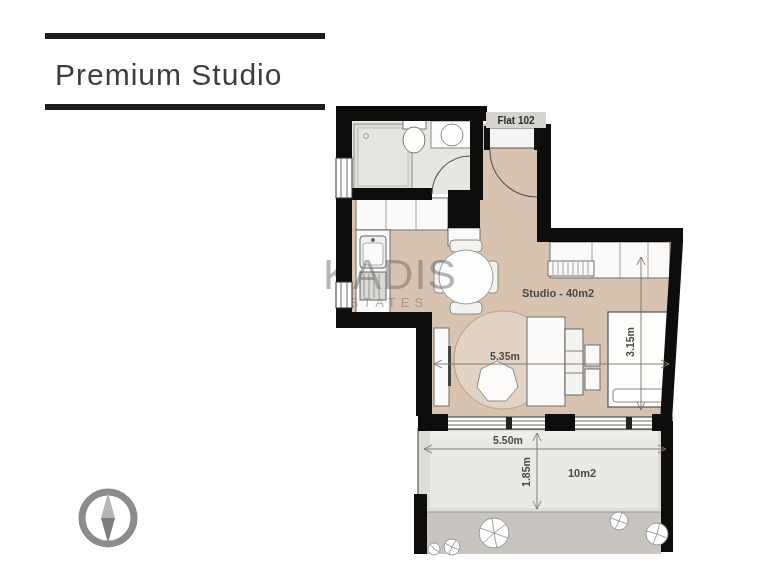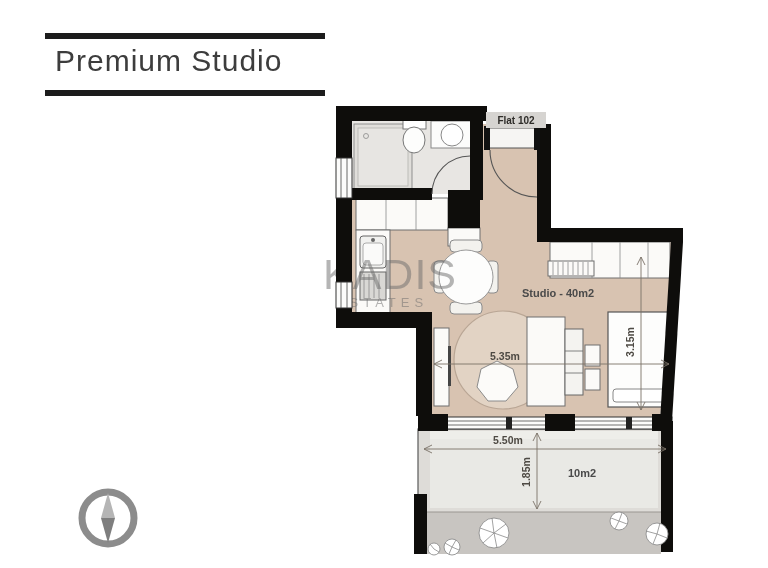--- a/index.html
+++ b/index.html
@@ -2,21 +2,21 @@
 <html style="--bars: #1c1c1c; --title: #3d3d3d; --wall: #0e0d0b; --floor: #d8c3b1; --bath-floor: #e8e6e3; --balcony-floor: #dedcd8; --balcony-inner: #e9e9e5; --terrace: #c8c5c1; --rug: #e2d3c4; --watermark: #6d6d6d; --dim-text: #4e4a44; --label: #4a4a4a; --compass: #8c8c8c;"><head>
 <meta charset="utf-8">
 <style>
   * { margin:0; padding:0; box-sizing:border-box; }
   html,body { background:#ffffff; font-family:"Liberation Sans", sans-serif; }
   .canvas { position:relative; width:768px; height:568px; background:#ffffff; overflow:hidden; }
 
   
   .title-block { position:absolute; left:45px; top:33px; width:280px; }
   .title-bar { height:6px; background:var(--bars); }
-  .title-text { font-size:30px; font-weight:500; color:var(--title); letter-spacing:1px; padding:5px 4px 12px 10px; }
+  .title-text { font-size:30px; font-weight:500; color:var(--title); letter-spacing:1px; padding:19px 4px 12px 10px; }
 
   
   .compass { position:absolute; left:73px; top:483px; }
 
   
   .plan { position:absolute; left:0; top:0; }
 
   .wall          { fill:var(--wall); }
   .floor         { fill:var(--floor); }
   .bath-floor    { fill:var(--bath-floor); }

